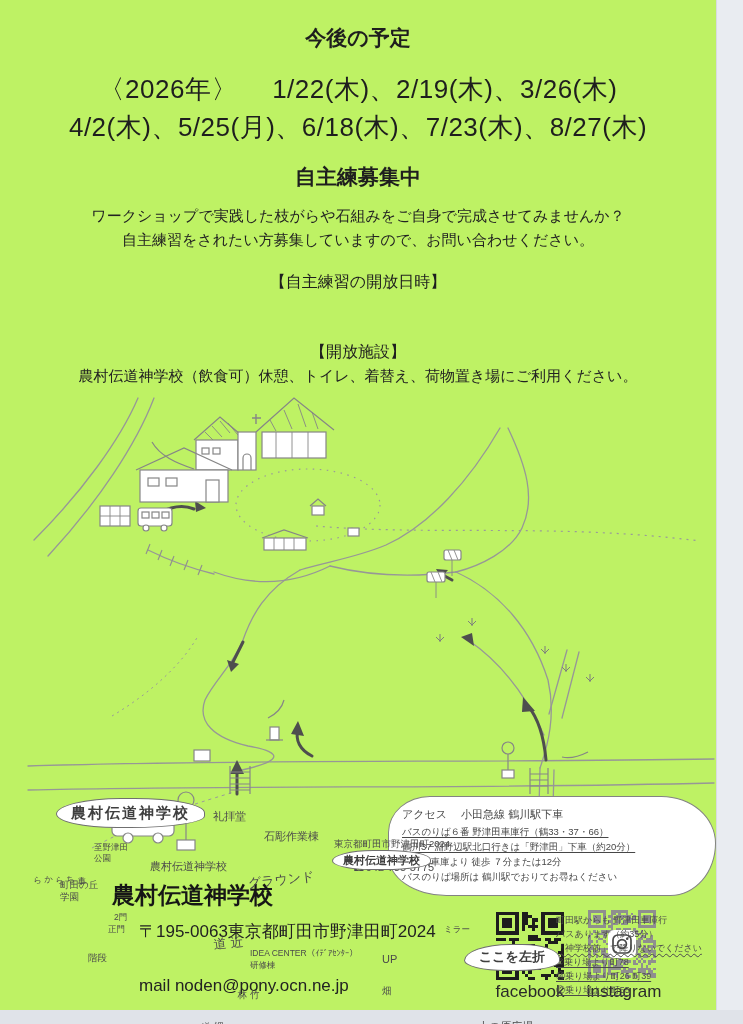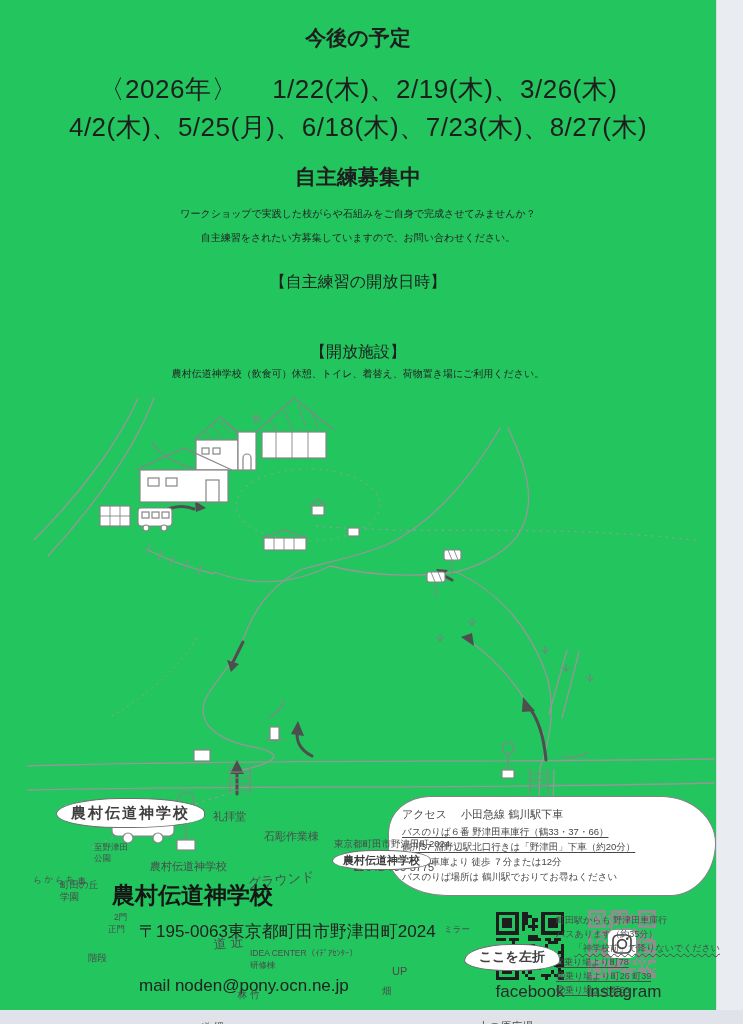--- a/index.html
+++ b/index.html
@@ -4,26 +4,26 @@
 <style>
   html,body{margin:0;padding:0;}
   body{
     width:743px;height:1024px;overflow:hidden;position:relative;
     background:#e9ecf1;
     font-family:"Liberation Sans","DejaVu Sans",sans-serif;
     -webkit-font-smoothing:antialiased;
   }
   .page{
     position:absolute;left:0;top:0;width:716px;height:1010px;
-    background:#22c55e;border-right:1px solid #d8dbe0;
+    background:#bef264;border-right:1px solid #d8dbe0;
   }
   .ctr{position:absolute;left:0;width:716px;text-align:center;color:#1e1e1e;}
   .h1{font-size:21px;font-weight:700;}
   .dates{font-size:26px;font-weight:500;letter-spacing:.5px;}
-  .p{font-size:10px;color:#222;}
+  .p{font-size:15px;color:#222;}
   .sub{font-size:16px;color:#1e1e1e;}
 
   
   .map{position:absolute;left:0;top:392px;width:716px;height:496px;}
   .map svg.sketch{position:absolute;left:0;top:0;z-index:1;}
   .lbl{position:absolute;font-size:11px;line-height:1.3;color:#4b4b4b;
        white-space:pre-line;z-index:3;}
   .xxs{font-size:8.5px;}
   .xs{font-size:9.5px;}
   .s{font-size:11px;}
@@ -40,21 +40,21 @@
   .access{
     position:absolute;left:388px;top:404px;width:328px;box-sizing:border-box;
     padding:9px 13px 11px;border:1.6px solid #838383;background:#fff;z-index:2;
     border-radius:46px 60px 50px 64px/40px 52px 58px 44px;}
   .access .ln{font-size:9.5px;color:#474747;line-height:1.6;white-space:nowrap;}
   .access .ln.hd{font-size:11px;}
   .access .ln.u{text-decoration:underline;text-underline-offset:2px;}
   .machida{position:absolute;left:556px;top:522px;width:164px;z-index:3;}
   .machida .ln{font-size:9px;color:#4b4b4b;line-height:1.55;white-space:nowrap;}
   .machida .ln.u{text-decoration:underline;text-underline-offset:2px;}
-  .machida .ln.uw{text-decoration:underline wavy 1px;text-underline-offset:2px;text-align:right;}
+  .machida .ln.uw{text-decoration:underline wavy 1px;text-underline-offset:2px;}
 
   
   .f-name{position:absolute;left:112px;top:880px;font-size:23px;font-weight:700;color:#161616;}
   .f-line{position:absolute;left:139px;font-size:17px;color:#222;}
   .qr{position:absolute;width:68px;height:68px;}
   .qr svg{display:block;}
   .qr-label{position:absolute;top:982px;font-size:17px;color:#2a2a2a;text-align:center;}
   .ig-glyph{position:absolute;left:20px;top:20px;width:28px;height:28px;background:#fff;
     border-radius:6px;z-index:2;display:flex;align-items:center;justify-content:center;}
   .edge-bottom{position:absolute;left:0;top:1010px;width:743px;height:14px;background:#e0e3e9;}
@@ -245,21 +245,21 @@
         <div class="lbl xxs" style="left: 108px; top: 492px; margin-top: 40px;">正門</div>
         <div class="lbl xxs" style="left: 114px; top: 520px;">2門</div>
         <div class="lbl xs" style="left: 88px; top: 560px;">階段</div>
         <div class="lbl m vert tilt" style="left: 209px; top: 534px;">近道</div>
         <div class="lbl xxs" style="left: 250px; top: 556px;">IDEA CENTER（ｲﾃﾞｱｾﾝﾀｰ）</div>
         <div class="lbl xxs" style="left: 250px; top: 568px;">研修棟</div>
         <div class="lbl xs vert" style="left: 236px; top: 590px;">竹林</div>
         <div class="lbl xs" style="left: 382px; top: 593px;">畑</div>
         <div class="lbl xs vert" style="left: 200px; top: 622px;">細道</div>
         <div class="lbl s" style="left: 478px; top: 627px;">上の原広場</div>
-        <div class="lbl s" style="left: 392px; top: 560px; margin-top: 12px;">UP</div>
+        <div class="lbl s" style="left: 382px; top: 560px;">UP</div>
         <div class="lbl cloud2" style="left: 464px; top: 552px;">ここを左折</div>
         <div class="lbl xxs" style="left: 444px; top: 532px;">ミラー</div>
         <div class="lbl xs" style="left: 334px; top: 446px;">東京都町田市野津田町2024</div>
         <div class="lbl bubble s" style="left: 332px; top: 458px;">農村伝道神学校</div>
         <div class="lbl s" style="left: 352px; top: 468px;">☎042-735-5775</div>
       </div>
   </div>
 
   <div class="f-name">農村伝道神学校</div>
   <div class="f-line" style="top:920px">〒195-0063東京都町田市野津田町2024</div>

